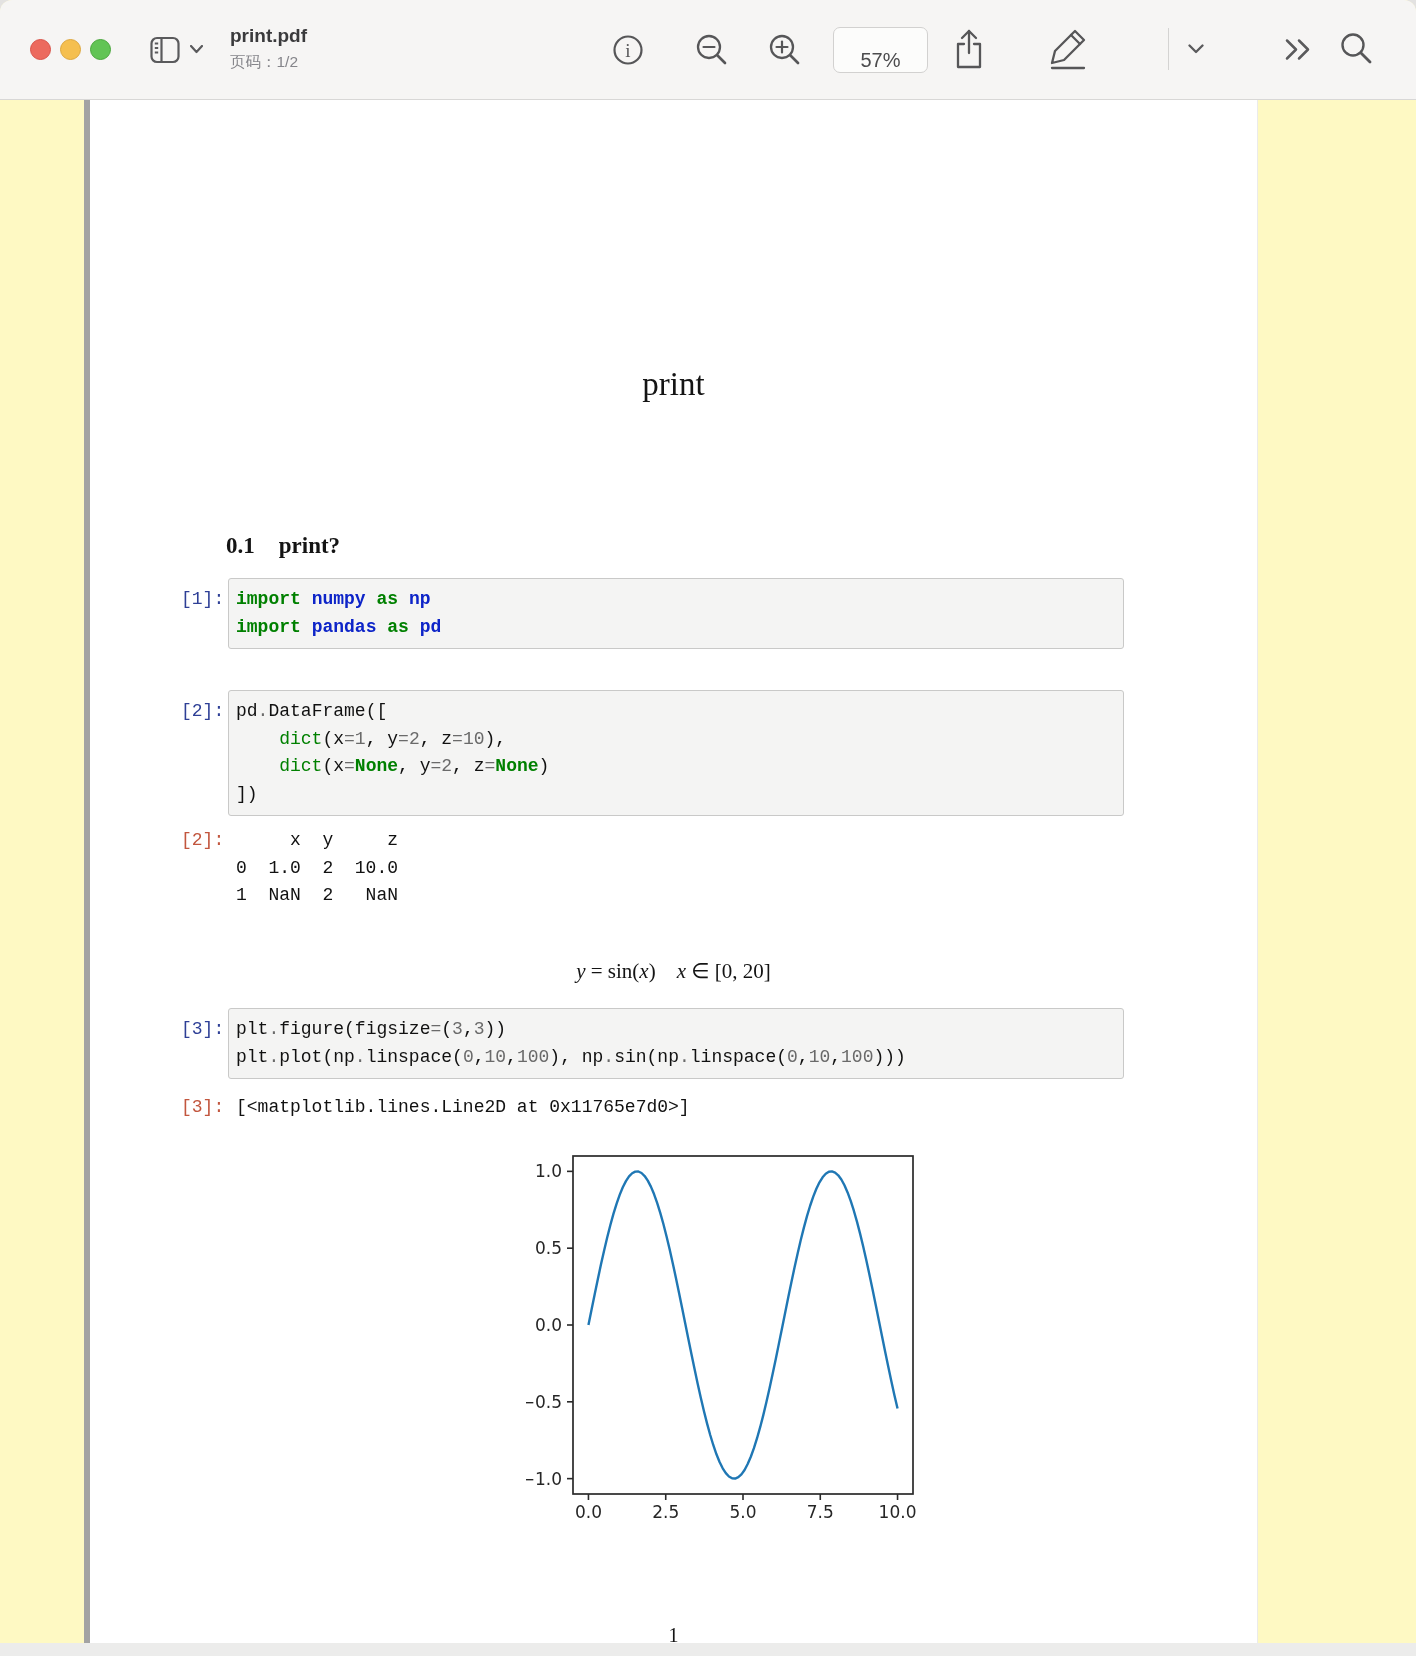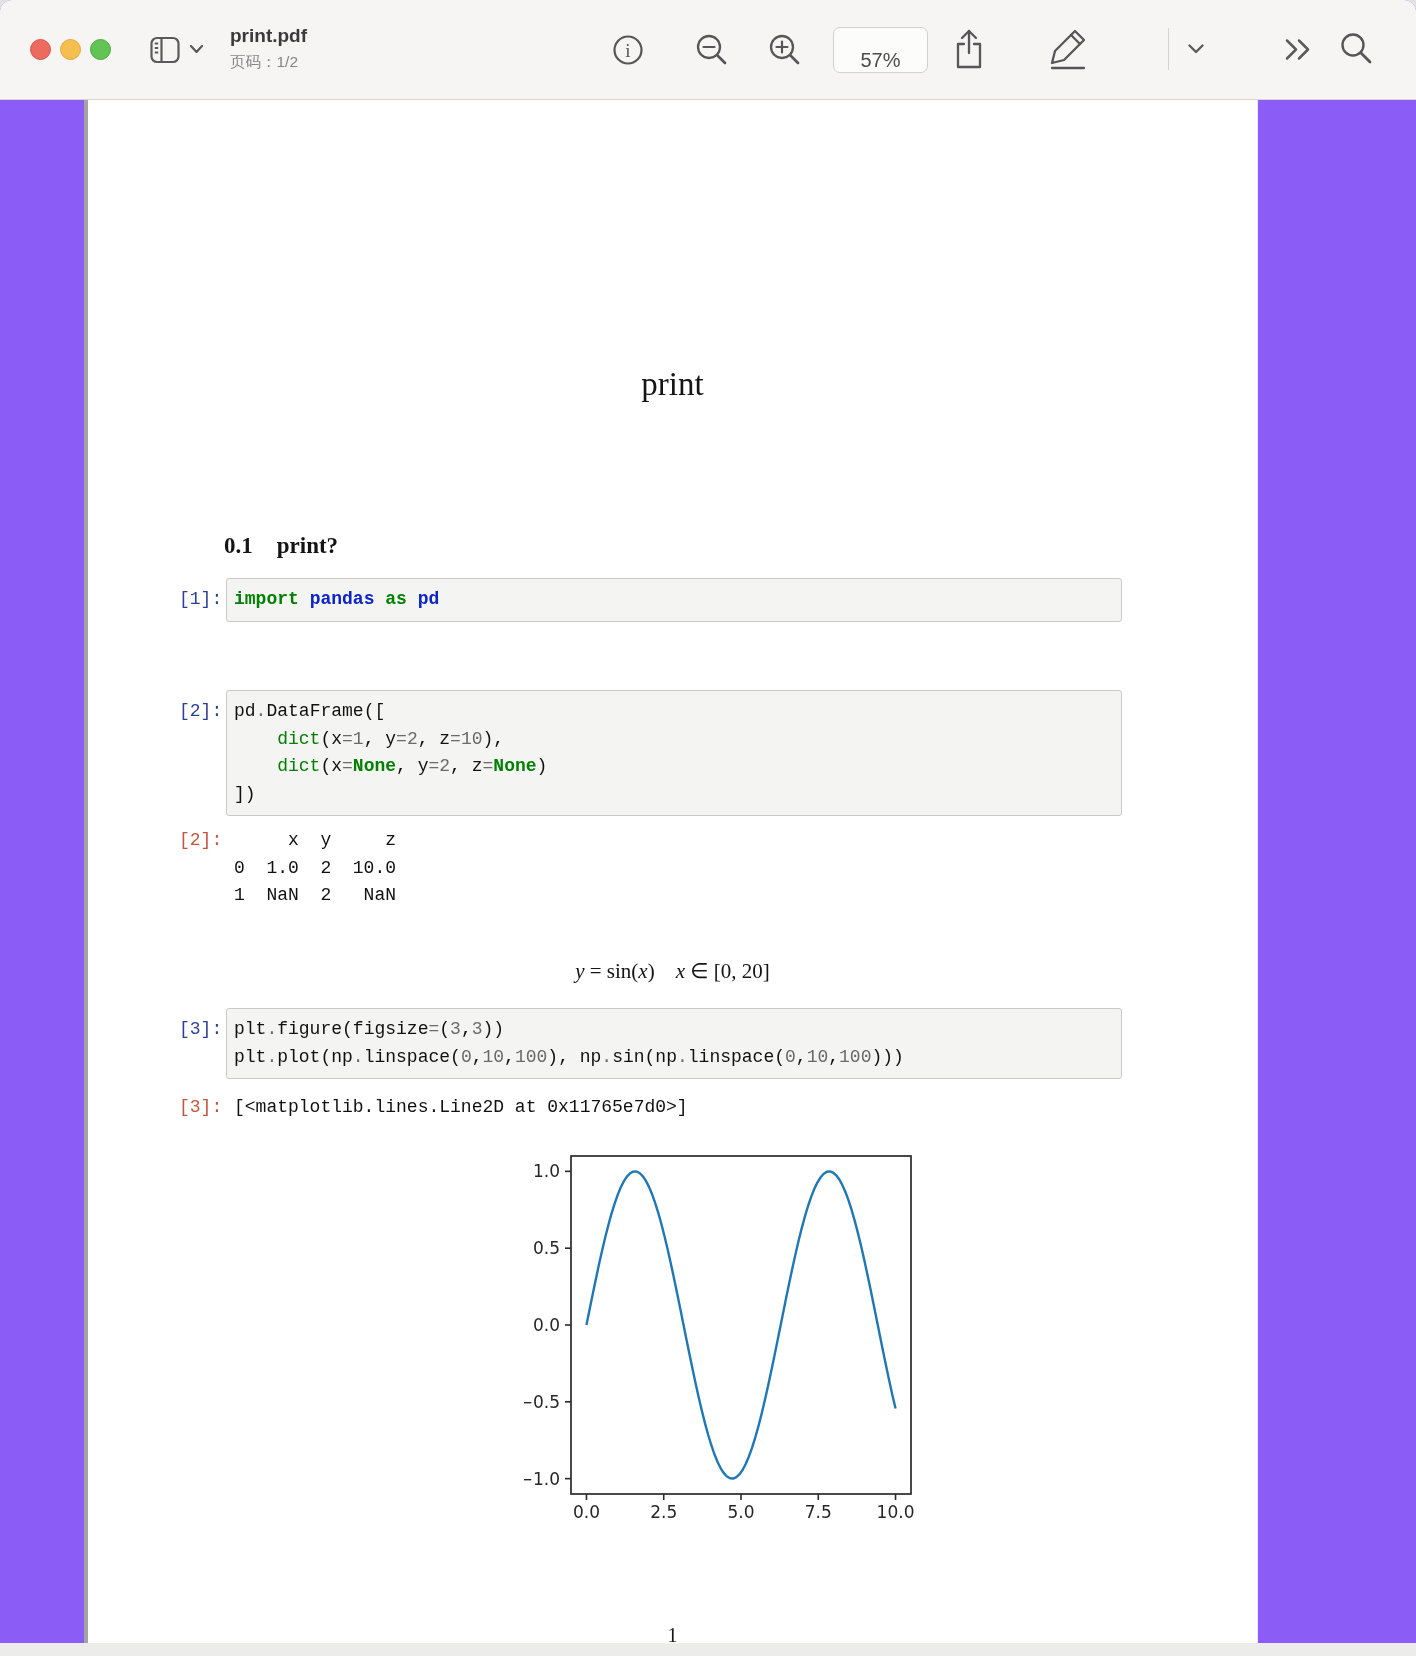--- a/index.html
+++ b/index.html
@@ -1,36 +1,36 @@
 <!DOCTYPE html>
 <html><head>
 <meta charset="utf-8">
 <style>
   html,body{margin:0;padding:0;background:#e3e2e1;}
-  .window{position:relative;width:1416px;height:1656px;background:#8b5cf6;overflow:hidden;
+  .window{position:relative;width:1416px;height:1656px;background:#fef9c3;overflow:hidden;
           border-radius:12px 12px 0 0;font-family:"Liberation Sans",sans-serif;}
   
   .titlebar{position:absolute;left:0;top:0;width:100%;height:100px;background:#f6f5f4;
             border-bottom:1px solid #d8d7d6;box-sizing:border-box;}
   .tl{position:absolute;top:39px;width:21px;height:21px;border-radius:50%;box-sizing:border-box;}
   .tl.red{left:30px;background:#ec6a5e;border:1px solid #d95349;}
   .tl.yellow{left:60px;background:#f5bf4f;border:1px solid #dda73e;}
   .tl.green{left:90px;background:#62c455;border:1px solid #4aa73c;}
   .tbicon{position:absolute;color:#5a5a5c;}
   .tbicon svg{display:block;}
   .title-block{position:absolute;left:230px;top:26px;line-height:1;}
   .doc-title{font-size:19px;font-weight:bold;color:#3a3a3c;}
   .doc-sub{margin-top:9px;font-size:15.5px;color:#85858a;}
   .zoom-btn{position:absolute;left:833px;top:27px;width:93px;height:44px;border:1px solid #d2d1d0;
             border-radius:7px;background:#fcfcfb;color:#4c4c4e;font-size:20px;
             display:flex;align-items:flex-end;justify-content:center;}
   .tb-divider{position:absolute;left:1168px;top:28px;width:1px;height:42px;background:#d4d3d2;}
   
   .page{position:absolute;left:84px;top:100px;width:1174px;height:1556px;background:#ffffff;
-        border-left:4px solid #a3a3a3;border-right:1px solid #ebebea;box-sizing:border-box;}
+        border-left:6px solid #a3a3a3;border-right:1px solid #ebebea;box-sizing:border-box;}
   .serif{font-family:"Liberation Serif",serif;color:#141414;}
   .page-title{position:absolute;top:266px;left:0;width:100%;text-align:center;font-size:33px;}
   .page-date{position:absolute;top:362px;left:0;width:100%;text-align:center;font-size:21px;}
   .heading{position:absolute;top:433px;left:136px;font-size:23px;font-weight:bold;}
   .heading .hnum{margin-right:24px;}
   .cell{position:absolute;left:0;width:100%;font-family:"Liberation Mono",monospace;font-size:18px;}
   #c0{top:478px}#c1{top:590px}#c2{top:727px}#c3{top:856px}#c4{top:908px}#c5{top:994px}
   .prompt{position:absolute;left:91px;top:0;line-height:27.5px;white-space:pre;}
   .kind-input .prompt{top:8px;}
   .prompt.in{color:#2e3f96;}
@@ -145,20 +145,21 @@
   <div class="page">
     <div class="page-title serif">print</div>
     <div class="heading serif">
       <span class="hnum">0.1</span><span>print?</span>
     </div>
 
     <div>
         <div class="cell kind-input" id="c0">
           <span class="prompt in">[1]:</span>
           <div class="codebox">
+            <div class="codeline"><span class="tok-k">import</span><span> </span><span class="tok-nn">numpy</span><span> </span><span class="tok-k">as</span><span> </span><span class="tok-nn">np</span></div>
             <div class="codeline"><span class="tok-k">import</span><span> </span><span class="tok-nn">pandas</span><span> </span><span class="tok-k">as</span><span> </span><span class="tok-nn">pd</span></div>
           </div>
         </div>
         <div class="cell kind-input" id="c1">
           <span class="prompt in">[2]:</span>
           <div class="codebox">
             <div class="codeline"><span>pd</span><span class="tok-o">.</span><span>DataFrame([</span></div>
             <div class="codeline"><span>    </span><span class="tok-nb">dict</span><span>(x</span><span class="tok-o">=</span><span class="tok-m">1</span><span>, y</span><span class="tok-o">=</span><span class="tok-m">2</span><span>, z</span><span class="tok-o">=</span><span class="tok-m">10</span><span>),</span></div>
             <div class="codeline"><span>    </span><span class="tok-nb">dict</span><span>(x</span><span class="tok-o">=</span><span class="tok-kc">None</span><span>, y</span><span class="tok-o">=</span><span class="tok-m">2</span><span>, z</span><span class="tok-o">=</span><span class="tok-kc">None</span><span>)</span></div>
             <div class="codeline"><span>])</span></div>

